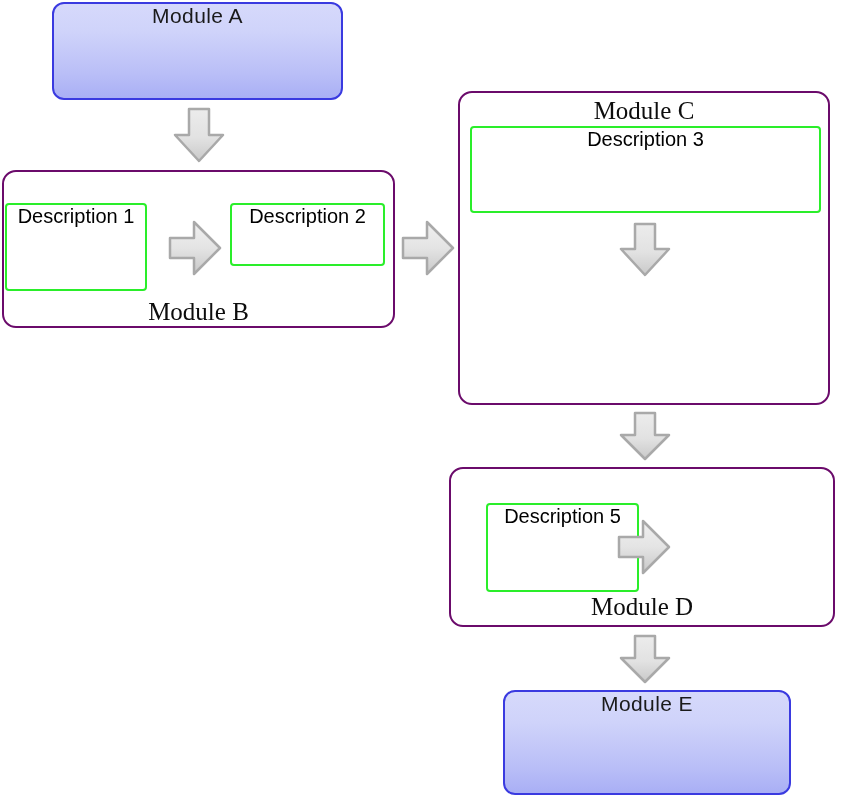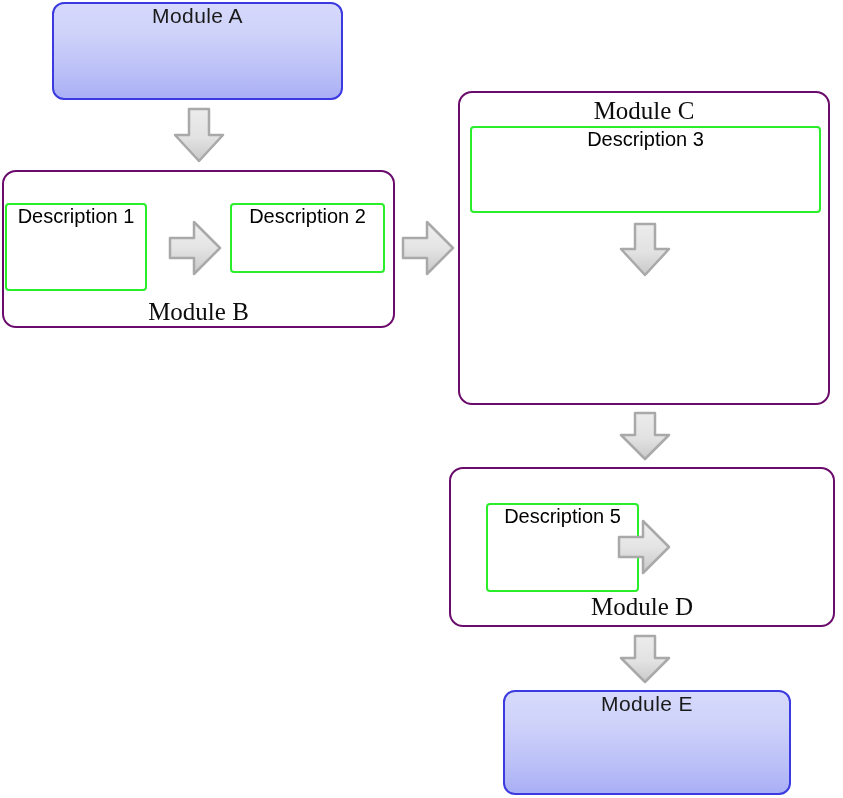--- a/index.html
+++ b/index.html
@@ -115,21 +115,21 @@
         <linearGradient id="gright1" x1="0" y1="0" x2="0" y2="1">
           <stop offset="0%" stop-color="#f0f0f0"></stop>
           <stop offset="50%" stop-color="#e4e4e4"></stop>
           <stop offset="100%" stop-color="#c8c8c8"></stop>
         </linearGradient>
       </defs>
       <polygon points="2,19 26,19 26,3 52,29 26,55 26,39 2,39" fill="url(#gright1)" stroke="#a9a9a9" stroke-width="2.5" stroke-linejoin="round"></polygon>
     </svg>
   </div>
 
-  <div class="desc-box" style="left:230px; top:203px; width:155px; height:70px;">
+  <div class="desc-box" style="left:230px; top:203px; width:155px; height:63px;">
     <span>Description 2</span>
   </div>
 
   <div class="arrow" style="left:401px; top:219px; width:54px; height:58px;">
     <svg viewBox="0 0 54 58" preserveAspectRatio="none" aria-hidden="true">
       <defs>
         <linearGradient id="gright2" x1="0" y1="0" x2="0" y2="1">
           <stop offset="0%" stop-color="#f0f0f0"></stop>
           <stop offset="50%" stop-color="#e4e4e4"></stop>
           <stop offset="100%" stop-color="#c8c8c8"></stop>

